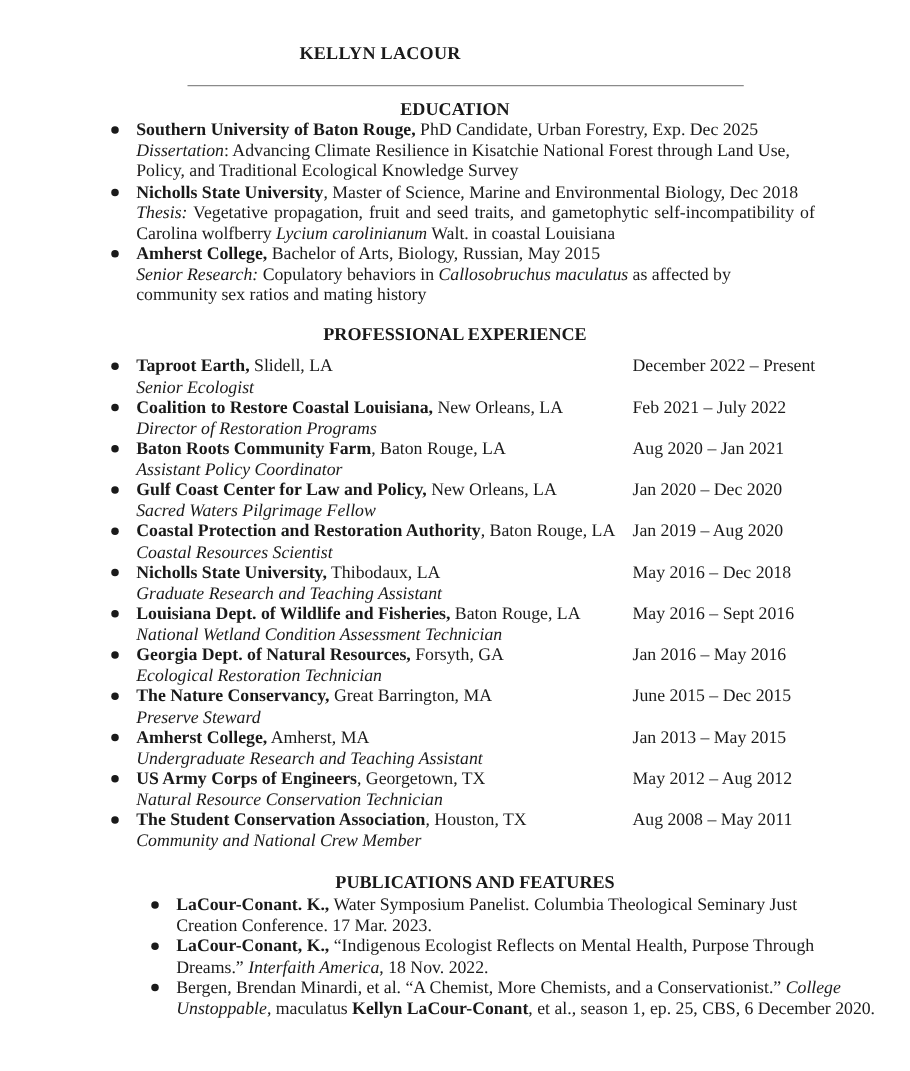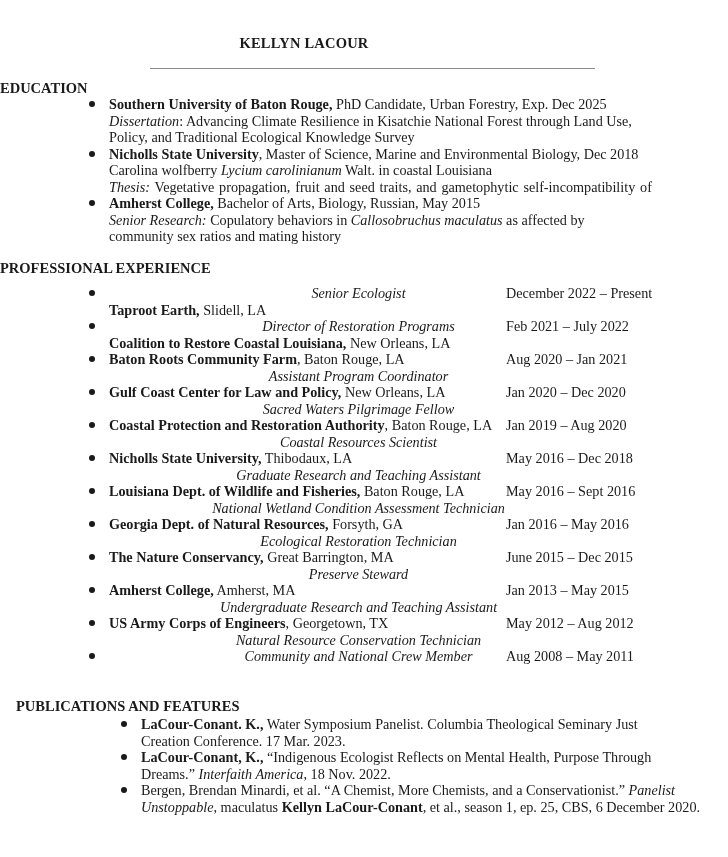--- a/index.html
+++ b/index.html
@@ -9,32 +9,32 @@
   }
   .name {
     position: absolute; top: 35px; left: 0; width: 608px; text-align: center;
     font-weight: bold; font-size: 14.5px; letter-spacing: 0.2px;
   }
   .rule {
     position: absolute; top: 68px; left: 150px; width: 445px; height: 0;
     border-top: 1.4px solid #8a8a8a;
   }
   .section-title {
-    position: absolute; left: 0; width: 728px; text-align: left;
+    position: absolute; left: 0; width: 728px; text-align: center;
     font-weight: bold; font-size: 14.5px;
   }
   .list { position: absolute; left: 0; width: 608px; margin: 0; padding: 0; list-style: none; }
   .item { position: relative; padding-left: 109px; line-height: 16.5px; }
   .bullet {
     position: absolute; left: 89px; top: 5px; width: 6px; height: 6px;
     border-radius: 50%; background: #1a1a1a;
   }
   .line { display: block; white-space: nowrap; }
   .b { font-weight: bold; }
-  .i { font-style: italic; text-align: center; }
+  .i { font-style: italic; }
   .date { position: absolute; left: 506px; top: 0; white-space: nowrap; }
 </style>
 </head>
 <body>
 
 <div>
 
   <div class="name">KELLYN LACOUR</div>
   <div class="rule"></div>
 
@@ -42,49 +42,49 @@
   <ul class="list" style="top:96px;">
     <li class="item">
       <span class="bullet"></span>
       <span class="line"><span class="b">Southern University of Baton Rouge,</span><span> PhD Candidate, Urban Forestry, Exp. Dec 2025</span></span>
       <span class="line"><span class="i">Dissertation</span><span>: </span><span>Advancing Climate Resilience in Kisatchie National Forest through Land Use,</span></span>
       <span class="line">Policy, and Traditional Ecological Knowledge Survey</span>
     </li>
     <li class="item">
       <span class="bullet"></span>
       <span class="line"><span class="b">Nicholls State University</span><span>, Master of Science, Marine and Environmental Biology, Dec 2018</span></span>
+      <span class="line" style="word-spacing:1.2px;"><span class="i">Thesis:</span><span> Vegetative propagation, fruit and seed traits, and gametophytic self-incompatibility of</span></span>
       <span class="line"><span>Carolina wolfberry </span><span class="i">Lycium carolinianum</span><span> Walt. in coastal Louisiana</span></span>
-      <span class="line" style="word-spacing:1.2px;"><span class="i">Thesis:</span><span> Vegetative propagation, fruit and seed traits, and gametophytic self-incompatibility of</span></span>
     </li>
     <li class="item">
       <span class="bullet"></span>
       <span class="line"><span class="b">Amherst College,</span><span> Bachelor of Arts, Biology, Russian, May 2015</span></span>
       <span class="line"><span class="i">Senior Research:</span><span> Copulatory behaviors in </span><span class="i">Callosobruchus maculatus</span><span> as affected by</span></span>
       <span class="line">community sex ratios and mating history</span>
     </li>
   </ul>
 
   <div class="section-title" style="top:260px;">PROFESSIONAL EXPERIENCE</div>
   <ul class="list" style="top:285px;">
     <li class="item">
       <span class="bullet"></span>
+      <span class="line"><span class="b">Taproot Earth,</span><span> Slidell, LA</span></span>
       <span class="line i">Senior Ecologist</span>
-      <span class="line"><span class="b">Taproot Earth,</span><span> Slidell, LA</span></span>
       <span class="date">December 2022 – Present</span>
     </li>
     <li class="item">
       <span class="bullet"></span>
+      <span class="line"><span class="b">Coalition to Restore Coastal Louisiana,</span><span> New Orleans, LA</span></span>
       <span class="line i">Director of Restoration Programs</span>
-      <span class="line"><span class="b">Coalition to Restore Coastal Louisiana,</span><span> New Orleans, LA</span></span>
       <span class="date">Feb 2021 – July 2022</span>
     </li>
     <li class="item">
       <span class="bullet"></span>
       <span class="line"><span class="b">Baton Roots Community Farm</span><span>, Baton Rouge, LA</span></span>
-      <span class="line i">Assistant Program Coordinator</span>
+      <span class="line i">Assistant Policy Coordinator</span>
       <span class="date">Aug 2020 – Jan 2021</span>
     </li>
     <li class="item">
       <span class="bullet"></span>
       <span class="line"><span class="b">Gulf Coast Center for Law and Policy,</span><span> New Orleans, LA</span></span>
       <span class="line i">Sacred Waters Pilgrimage Fellow</span>
       <span class="date">Jan 2020 – Dec 2020</span>
     </li>
     <li class="item">
       <span class="bullet"></span>
@@ -123,37 +123,38 @@
       <span class="date">Jan 2013 – May 2015</span>
     </li>
     <li class="item">
       <span class="bullet"></span>
       <span class="line"><span class="b">US Army Corps of Engineers</span><span>, Georgetown, TX</span></span>
       <span class="line i">Natural Resource Conservation Technician</span>
       <span class="date">May 2012 – Aug 2012</span>
     </li>
     <li class="item">
       <span class="bullet"></span>
+      <span class="line"><span class="b">The Student Conservation Association</span><span>, Houston, TX</span></span>
       <span class="line i">Community and National Crew Member</span>
       <span class="date">Aug 2008 – May 2011</span>
     </li>
   </ul>
 
   <div class="section-title" style="top:698px;padding-left:16px;">PUBLICATIONS AND FEATURES</div>
   <ul class="list" style="top:716px;padding-left:32px;">
     <li class="item">
       <span class="bullet"></span>
       <span class="line"><span class="b">LaCour-Conant. K.,</span><span> Water Symposium Panelist. Columbia Theological Seminary Just</span></span>
       <span class="line">Creation Conference. 17 Mar. 2023.</span>
     </li>
     <li class="item">
       <span class="bullet"></span>
       <span class="line"><span class="b">LaCour-Conant, K.,</span><span> “Indigenous Ecologist Reflects on Mental Health, Purpose Through</span></span>
       <span class="line"><span>Dreams.” </span><span class="i">Interfaith America</span><span>, 18 Nov. 2022.</span></span>
     </li>
     <li class="item">
       <span class="bullet"></span>
-      <span class="line"><span>Bergen, Brendan Minardi, et al. “A Chemist, More Chemists, and a Conservationist.” </span><span class="i">Panelist</span></span>
+      <span class="line"><span>Bergen, Brendan Minardi, et al. “A Chemist, More Chemists, and a Conservationist.” </span><span class="i">College</span></span>
       <span class="line"><span class="i">Unstoppable</span><span>, maculatus </span><span class="b">Kellyn LaCour-Conant</span><span>, et al., season 1, ep. 25, CBS, 6 December 2020.</span></span>
     </li>
   </ul>
 
 </div>
 
 </body></html>

